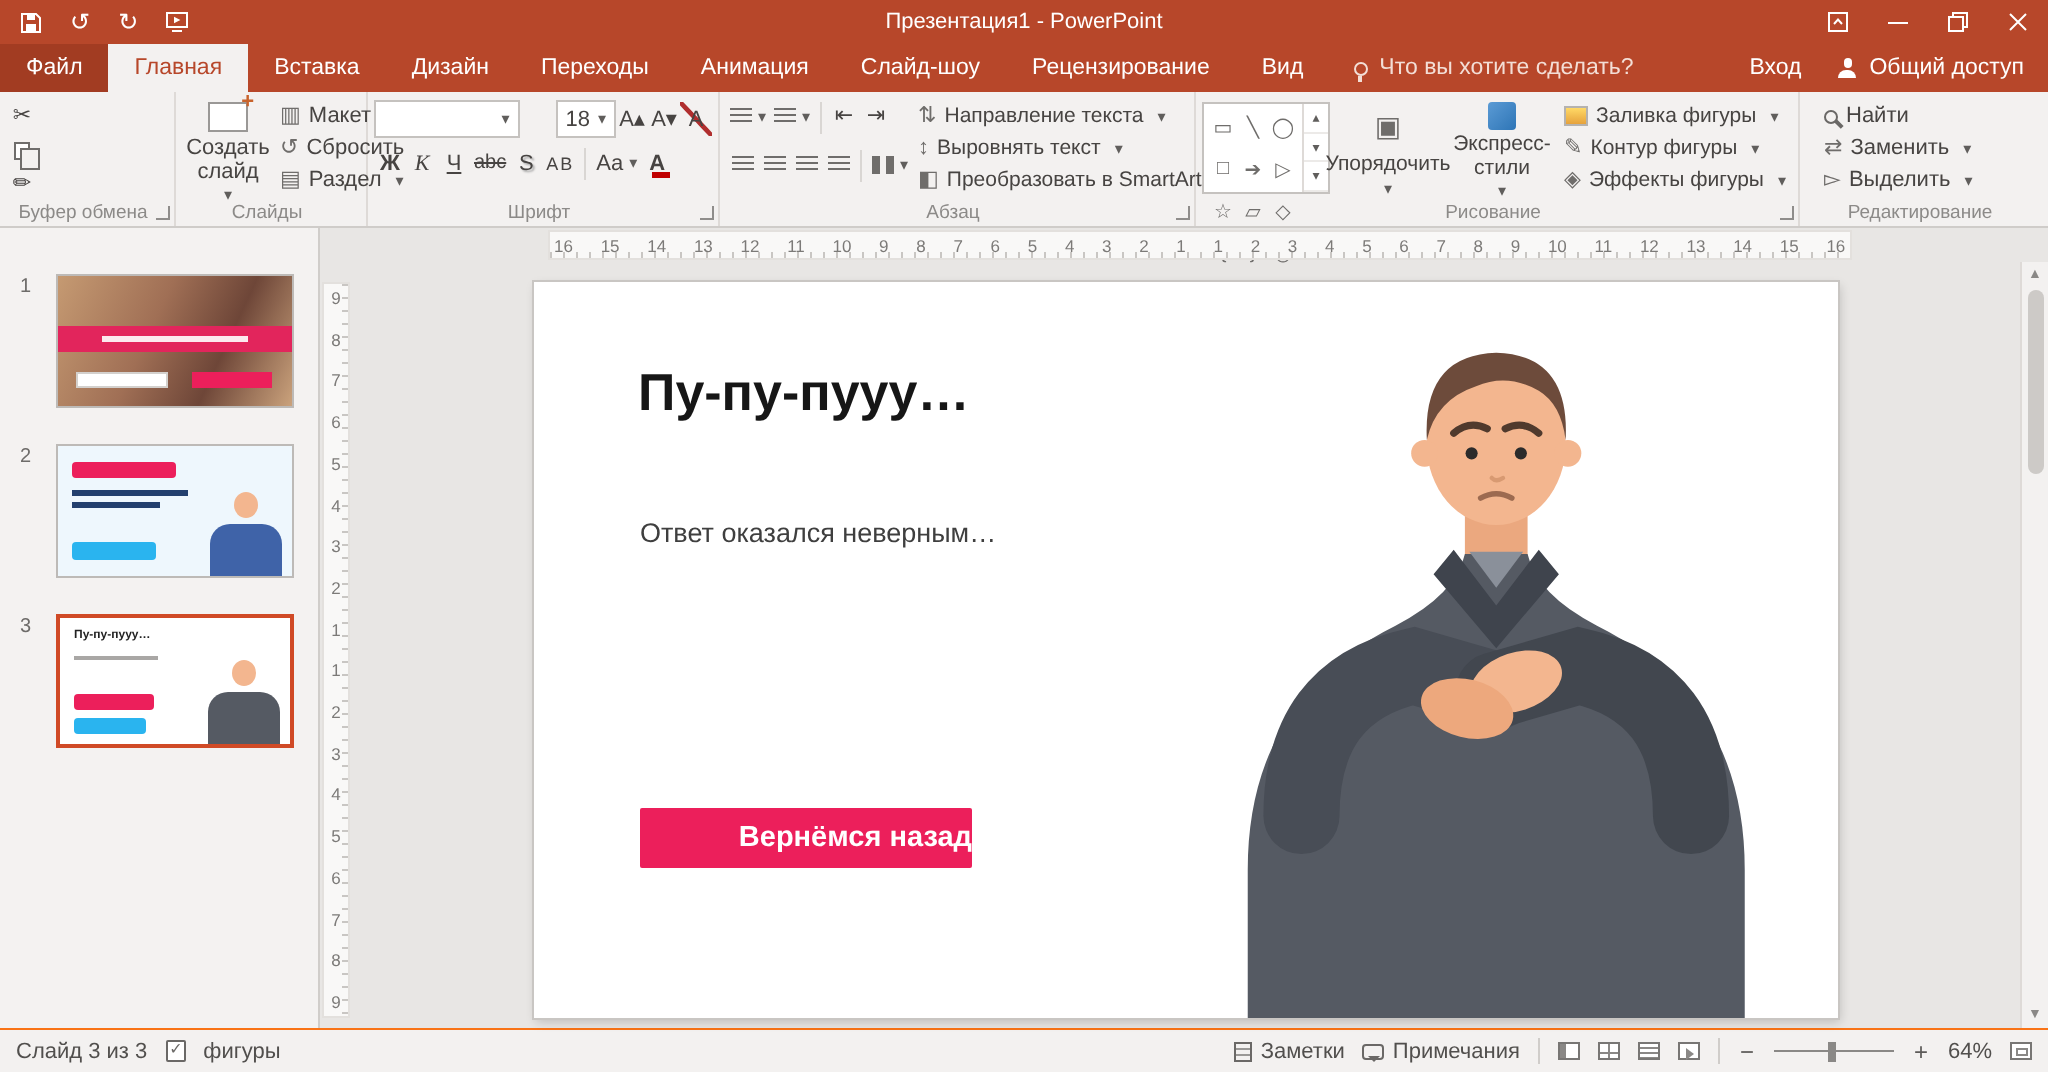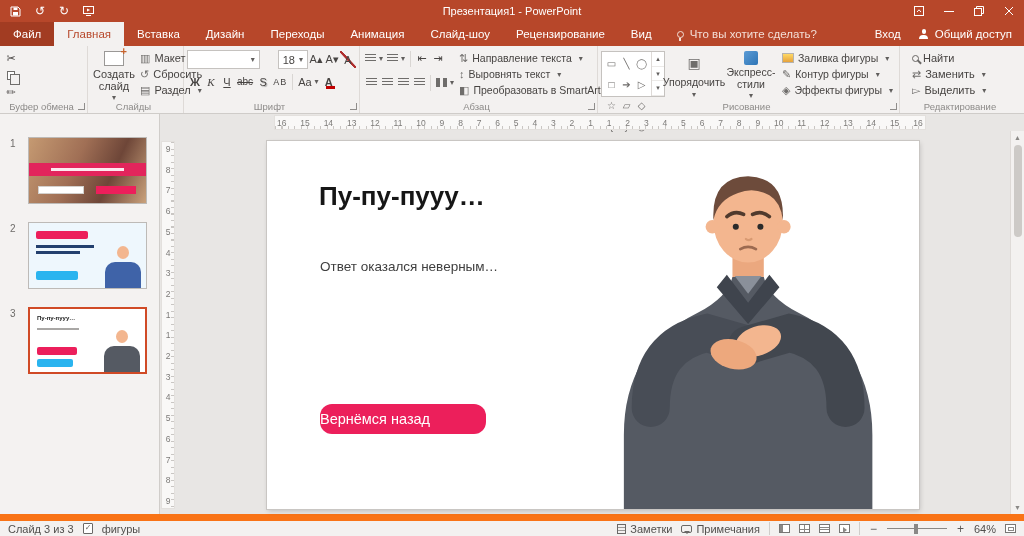--- a/index.html
+++ b/index.html
@@ -118,28 +118,28 @@
   .slide{position:absolute;top:10px;left:50%;transform:translateX(-50%);width:652px;height:368px;background:#fff;
     box-shadow:0 0 0 1px #c9c6c3,1px 2px 5px rgba(0,0,0,.18);overflow:hidden}
   .scrollbar{width:14px;flex:none;background:#f3f1f0;border-left:1px solid #dedad7;display:flex;flex-direction:column;align-items:center;padding:1px 0;gap:2px}
   .sarrow{font-size:7px;color:#8a8886;line-height:1;padding:2px 0}
   .sthumb{width:8px;height:92px;background:#cdcac7;border-radius:4px}
   .sspace{flex:1}
 
   
   .s-title{position:absolute;left:52px;top:40px;font-size:26px;font-weight:bold;color:#161616}
   .s-body{position:absolute;left:53px;top:118px;font-size:13.5px;color:#3f3f3f}
-  .s-btn{position:absolute;left:53px;height:30px;border-radius:12px;color:#fff;font-weight:normal;font-size:14.5px;
-    display:flex;align-items:center;justify-content:flex-start}
+  .s-btn{position:absolute;left:53px;height:30px;border-radius:1px;color:#fff;font-weight:bold;font-size:14.5px;
+    display:flex;align-items:center;justify-content:flex-end}
   .s-btn.back{top:263px;width:166px}
   .s-btn.next{top:307px;width:168px;height:31px}
   .man{position:absolute;right:26px;bottom:-2px;line-height:0}
 
   
-  .status{height:22px;background:#f3f1f0;border-top:7px solid #f97316;display:flex;align-items:center;font-size:11px;color:#514f4d;flex:none;padding:0 8px;gap:9px}
+  .status{height:22px;background:#f3f1f0;border-top:1px solid #f97316;display:flex;align-items:center;font-size:11px;color:#514f4d;flex:none;padding:0 8px;gap:9px}
   .sright{margin-left:auto;display:flex;align-items:center;gap:9px}
   .ssep{width:1px;height:13px;background:#d0cdca}
   .spell{width:10px;height:11px;border:1px solid #6a6866;border-radius:1px;position:relative;background:#fff}
   .spell::after{content:"✓";position:absolute;left:1px;top:-1px;font-size:8px;color:#6a6866}
   .page-ico{width:9px;height:10px;border:1px solid #6a6866;background:repeating-linear-gradient(180deg,transparent 0 2px,#9a9896 2px 3px)}
   .bubble{width:11px;height:8px;border:1px solid #6a6866;border-radius:2px;position:relative}
   .bubble::after{content:"";position:absolute;left:2px;bottom:-5px;border:3px solid transparent;border-top-color:#6a6866}
   .sbtn2{display:flex;align-items:center;gap:4px}
   .vi{width:11px;height:9px;border:1px solid #787674;position:relative;display:inline-block;background:#fff}
   .vi-normal{background:linear-gradient(90deg,#8a8886 0 3px,#fff 3px)}

